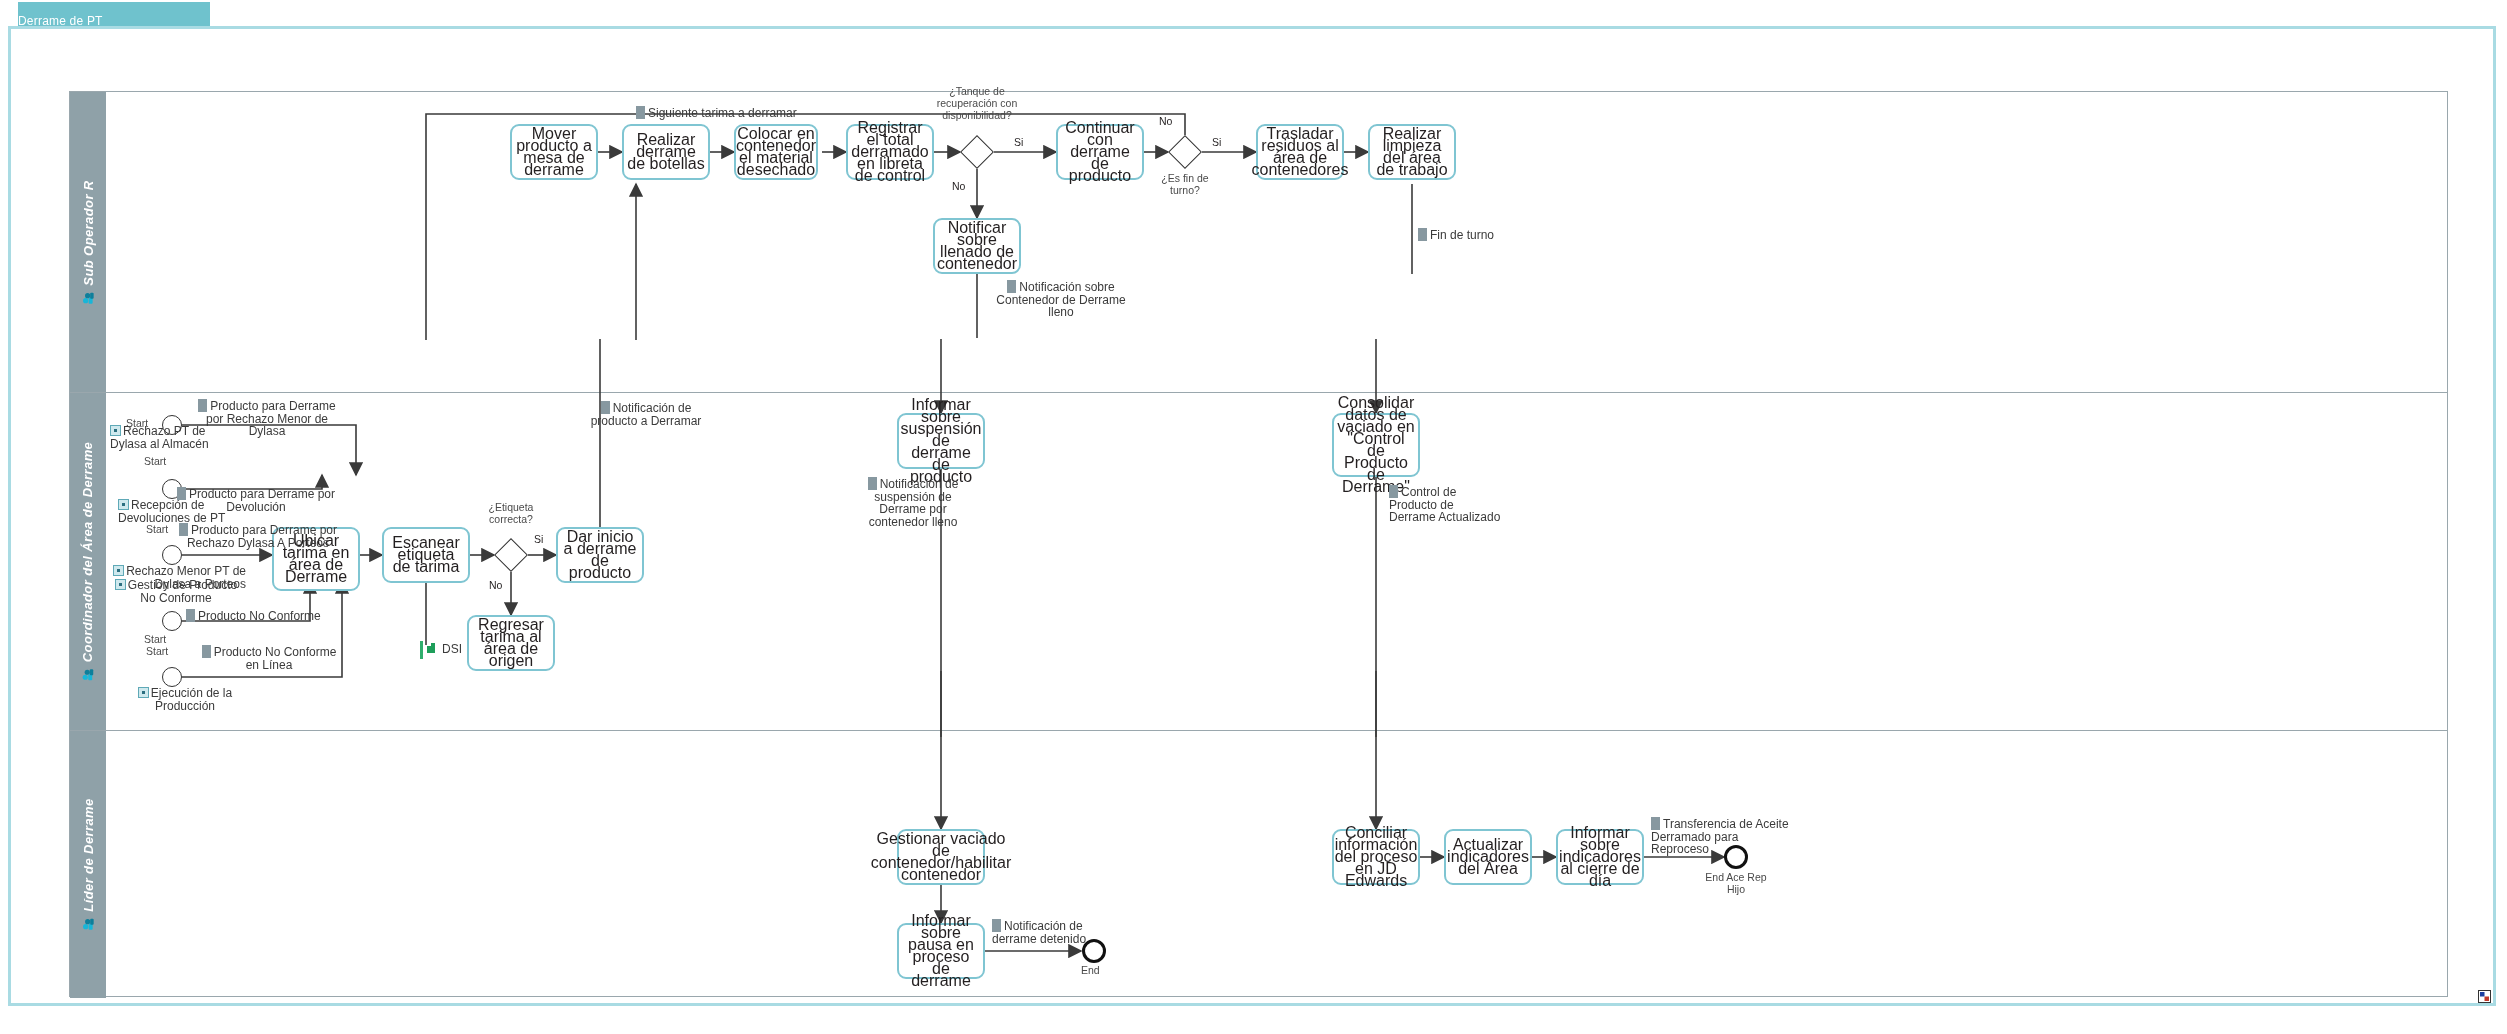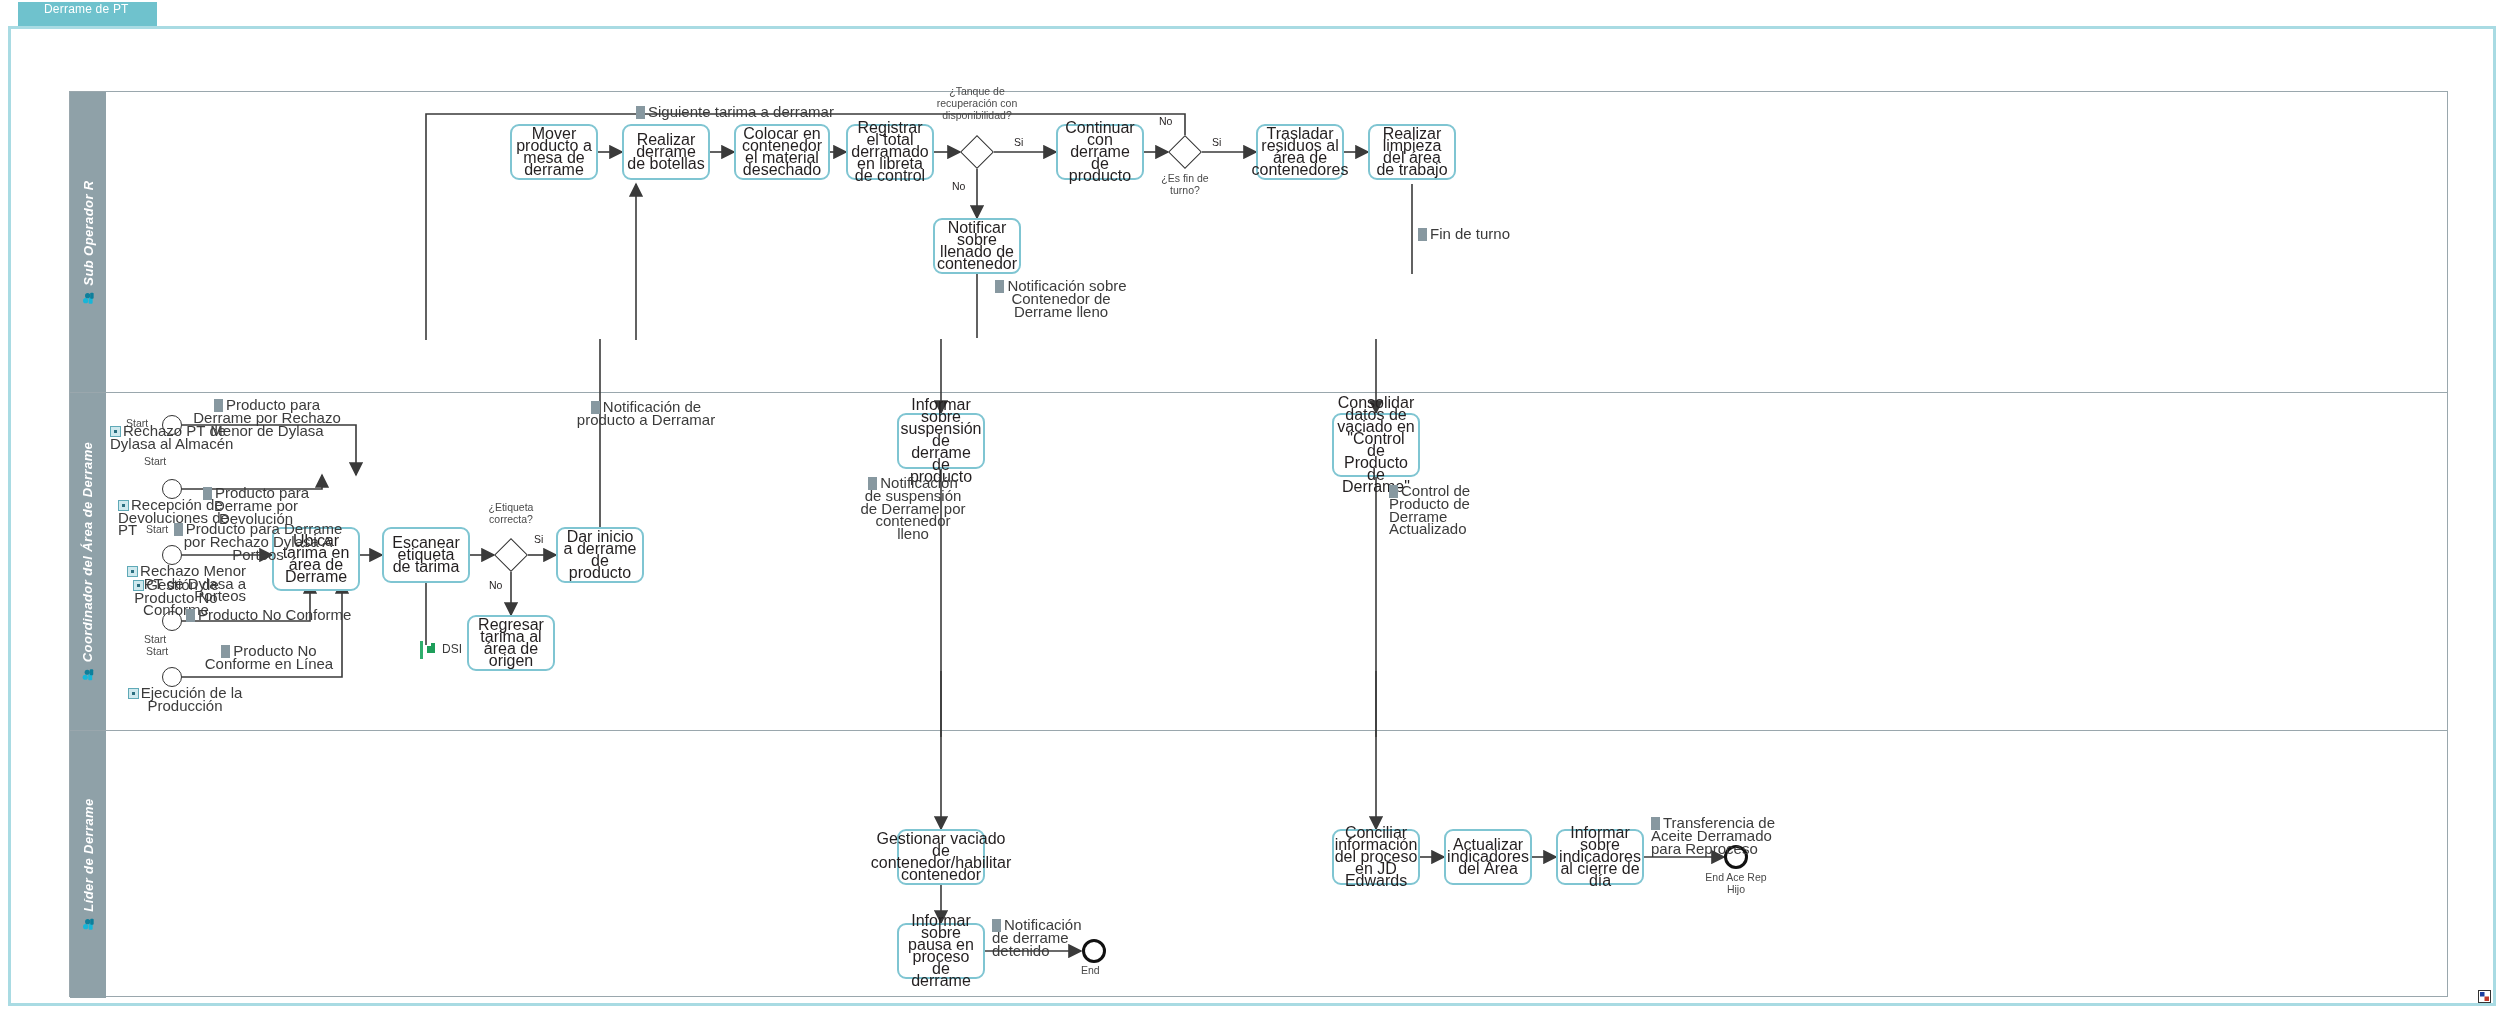--- a/index.html
+++ b/index.html
@@ -3,23 +3,23 @@
 <meta charset="utf-8">
 <style>
   html,body{margin:0;padding:0;background:#ffffff;}
   body{
     width:2507px;height:1034px;overflow:hidden;position:relative;
     font-family:"Liberation Sans","DejaVu Sans",sans-serif;
   }
   
   #app{position:absolute;inset:0;background:#ffffff;}
   #title-tab{
-    position:absolute;left:18px;top:2px;width:139px;height:26px;
+    position:absolute;left:18px;top:2px;width:192px;height:26px;
     background:#6fc2cd;color:#ffffff;font-size:12px;
-    display:flex;align-items:flex-start;padding-left:26px;box-sizing:border-box;
+    display:flex;align-items:flex-end;box-sizing:border-box;
     letter-spacing:.2px;
   }
   #canvas-frame{
     position:absolute;left:8px;top:26px;width:2488px;height:980px;
     border:3px solid #a9dbe3;box-sizing:border-box;background:#fff;
   }
   #corner-handle{
     position:absolute;right:2px;bottom:1px;width:13px;height:13px;
   }
   
@@ -63,21 +63,21 @@
   .lbl{
     position:absolute;font-size:10.5px;line-height:12px;color:#4a4a4a;
     white-space:nowrap;z-index:5;
   }
   .lbl.wrapc{white-space:normal;text-align:center;}
   .flow-lbl{
     position:absolute;font-size:10.5px;line-height:12px;color:#231f20;z-index:6;
   }
   
   .dataobj{
-    position:absolute;font-size:15px;line-height:12.5px;color:#3b3b3b;z-index:6;
+    position:absolute;font-size:12px;line-height:12.5px;color:#3b3b3b;z-index:6;
   }
   .dataobj .doc-ico{
     display:inline-block;width:9px;height:13px;background:#8798a0;
     vertical-align:-2px;margin-right:3px;
   }
   .link-ico{
     display:inline-block;width:11px;height:11px;background:#cfe9ee;
     border:1px solid #5fa9b7;box-sizing:border-box;vertical-align:-1px;
     margin-right:2px;position:relative;
   }
@@ -152,21 +152,21 @@
               <path d="M530,248 L530,92" marker-end="url(#ah)"></path>
             </g>
           </svg>
 
           <div class="task" style="left:404px;top:32px;width:88px;height:56px;">
             <span>Mover producto a mesa de derrame</span>
           </div>
           <div class="task" style="left:516px;top:32px;width:88px;height:56px;">
             <span>Realizar derrame de botellas</span>
           </div>
-          <div class="task" style="left:628px;top:32px;width:96px;height:56px;">
+          <div class="task" style="left:628px;top:32px;width:84px;height:56px;">
             <span>Colocar en contenedor el material desechado</span>
           </div>
           <div class="task" style="left:740px;top:32px;width:88px;height:56px;">
             <span>Registrar el total derramado en libreta de control</span>
           </div>
           <div class="task" style="left:950px;top:32px;width:88px;height:56px;">
             <span>Continuar con derrame de producto</span>
           </div>
           <div class="task" style="left:1150px;top:32px;width:88px;height:56px;">
             <span>Trasladar residuos al área de contenedores</span>

